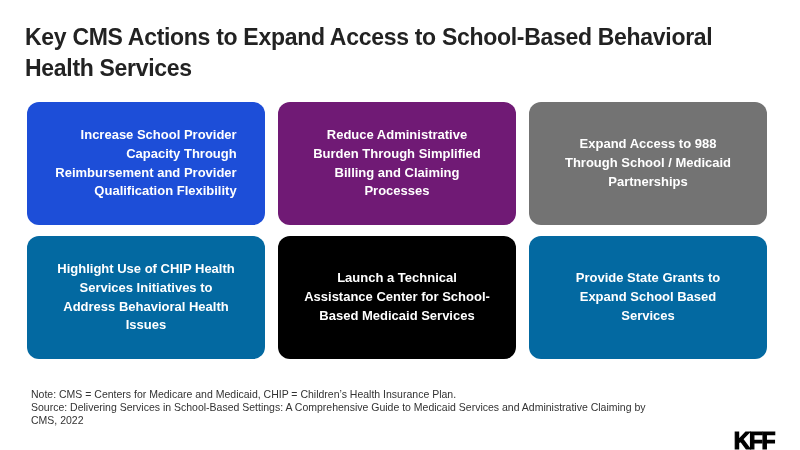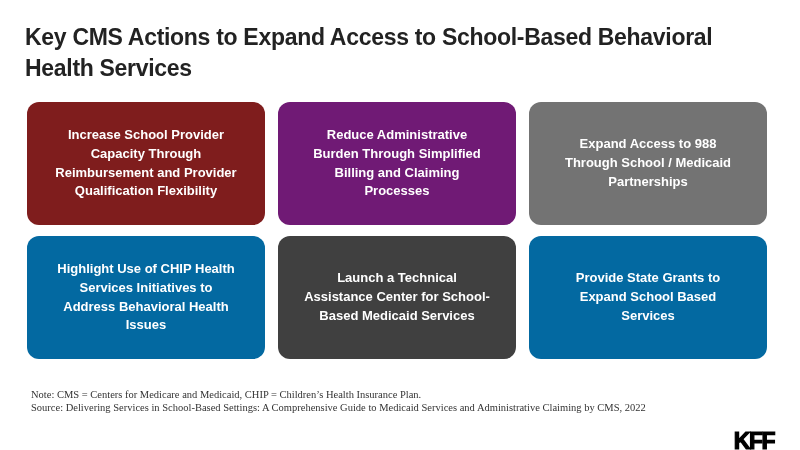--- a/index.html
+++ b/index.html
@@ -57,21 +57,21 @@
   }
   .footer-notes {
     position: absolute;
     left: 31px;
     top: 388px;
     width: 640px;
     font-size: 10.5px;
     line-height: 13px;
     color: #333333;
   }
-  .footer-notes .line { margin-bottom: 0; font-family: Liberation Serif, serif; }
+  .footer-notes .line { margin-bottom: 0; }
   .kff-logo {
     position: absolute;
     right: 26px;
     top: 385px;
     font-size: 23px;
     font-weight: bold;
     letter-spacing: -1.5px;
     color: #000000;
     margin-top: 43px;
     -webkit-text-stroke: 1.2px #000000;
@@ -79,21 +79,21 @@
 </style>
 </head>
 <body>
 
 <div class="canvas">
 
   <h1 class="title">Key CMS Actions to Expand Access to School-Based Behavioral
 Health Services</h1>
 
   <div class="grid">
-    <div class="box" style="background-color: #7f1d1d;">
+    <div class="box" style="background-color: #1d4ed8; text-align: right;">
       <span>Increase School Provider
 Capacity Through
 Reimbursement and Provider
 Qualification Flexibility</span>
     </div>
     <div class="box" style="background-color: #701a75;">
       <span>Reduce Administrative
 Burden Through Simplified
 Billing and Claiming
 Processes</span>
@@ -102,21 +102,21 @@
       <span>Expand Access to 988
 Through School / Medicaid
 Partnerships</span>
     </div>
     <div class="box" style="background-color: #0369a1;">
       <span>Highlight Use of CHIP Health
 Services Initiatives to
 Address Behavioral Health
 Issues</span>
     </div>
-    <div class="box" style="background-color: #404040;">
+    <div class="box" style="background-color: #000000;">
       <span>Launch a Technical
 Assistance Center for School-
 Based Medicaid Services</span>
     </div>
     <div class="box" style="background-color: #0369a1;">
       <span>Provide State Grants to
 Expand School Based
 Services</span>
     </div>
   </div>

